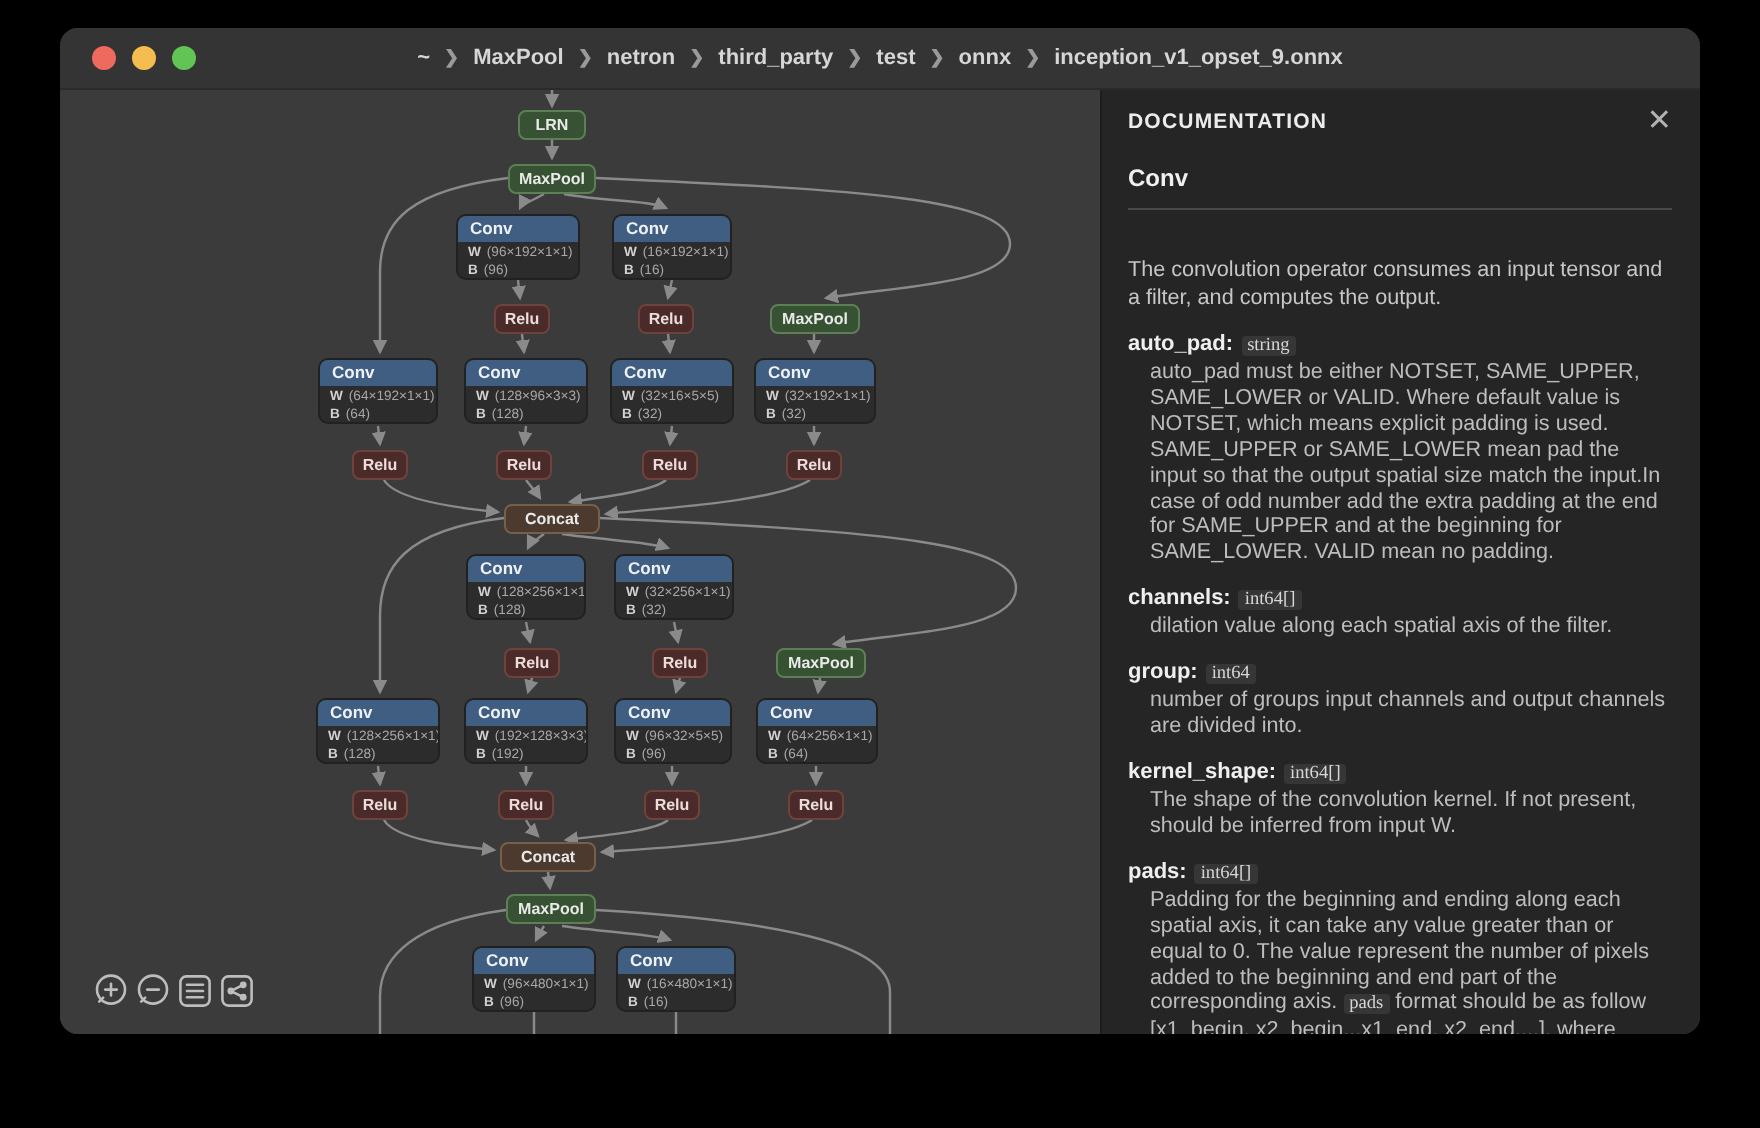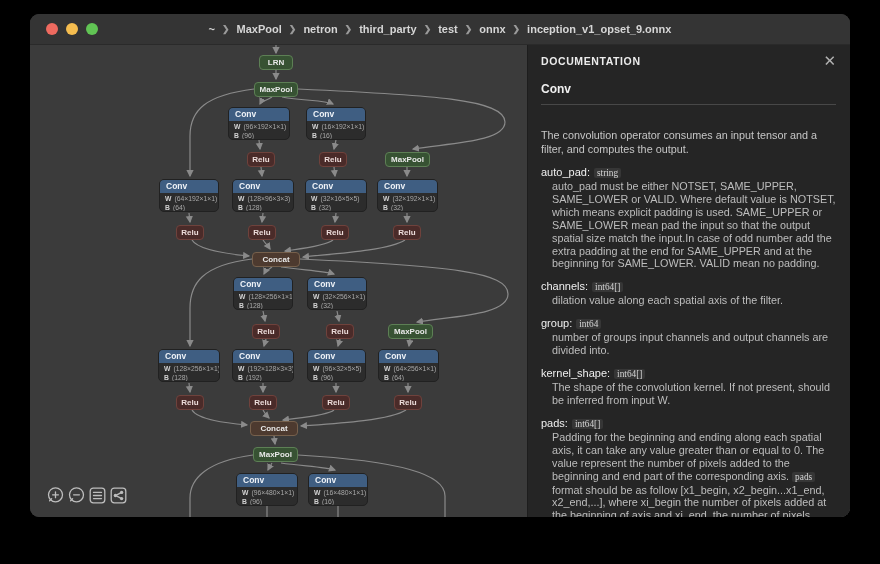--- a/index.html
+++ b/index.html
@@ -51,33 +51,33 @@
   .nc-body .row{line-height:9px;font-size:6.8px;color:#a8a8a8;white-space:nowrap;}
   .nc-body .k{font-weight:bold;color:#d2d2d2;margin-right:3px;}
   
   .toolbar{position:absolute;left:15px;bottom:11px;display:flex;gap:0px;z-index:12;}
   .tool-btn{width:21px;height:21px;background:none;border:none;padding:0;margin:0;display:block;}
   .tool-btn svg{display:block;}
   .tool-btn svg *{stroke:#bdbdbd;fill:none;stroke-width:1.3;stroke-linecap:round;}
   .tool-btn svg .fdot{fill:#bdbdbd;stroke:none;}
   
   .doc-panel{
-    position:absolute;top:30px;right:0;width:323px;height:473px;box-sizing:border-box;
+    position:absolute;top:30px;right:0;width:300px;height:473px;box-sizing:border-box;
     background:var(--panel_bg,#252525);border-left:1px solid #1d1d1d;
     padding:11px 14px 0 13px;z-index:8;overflow:hidden;color:#c8c8c8;
   }
   .doc-header-row{display:flex;align-items:center;justify-content:space-between;}
   .doc-title{font-size:10.5px;font-weight:bold;color:#ececec;letter-spacing:.6px;}
   .doc-close{background:none;border:none;padding:0;color:#b2b2b2;font-size:15px;line-height:12px;font-family:"Liberation Sans",sans-serif;}
   .op-name{font-size:12px;font-weight:bold;color:#f0f0f0;margin-top:15px;padding-bottom:8px;border-bottom:1px solid #484848;}
   .op-desc{font-size:10.8px;line-height:13.5px;color:#c6c6c6;margin-top:24px;}
   .attrs-header{font-size:10.5px;font-weight:bold;color:#ececec;letter-spacing:.4px;margin-top:13px;}
   .attr{margin-top:10px;}
   .attr-head{font-size:11px;line-height:13px;}
-  .attr-name{font-weight:normal;color:#efefef;}
+  .attr-name{font-weight:bold;color:#efefef;}
   .chip{
     font-family:Liberation Serif, serif;
     font-size:9.3px;background:var(--code_bg,#363636);color:#d6d6d6;
     padding:0px 3px;border-radius:2px;
   }
   .attr-head .chip{margin-left:4px;}
   .attr-desc{font-size:10.8px;line-height:12.9px;color:#bdbdbd;padding-left:11px;margin-top:0;}
 </style>
 </head>
 <body>

